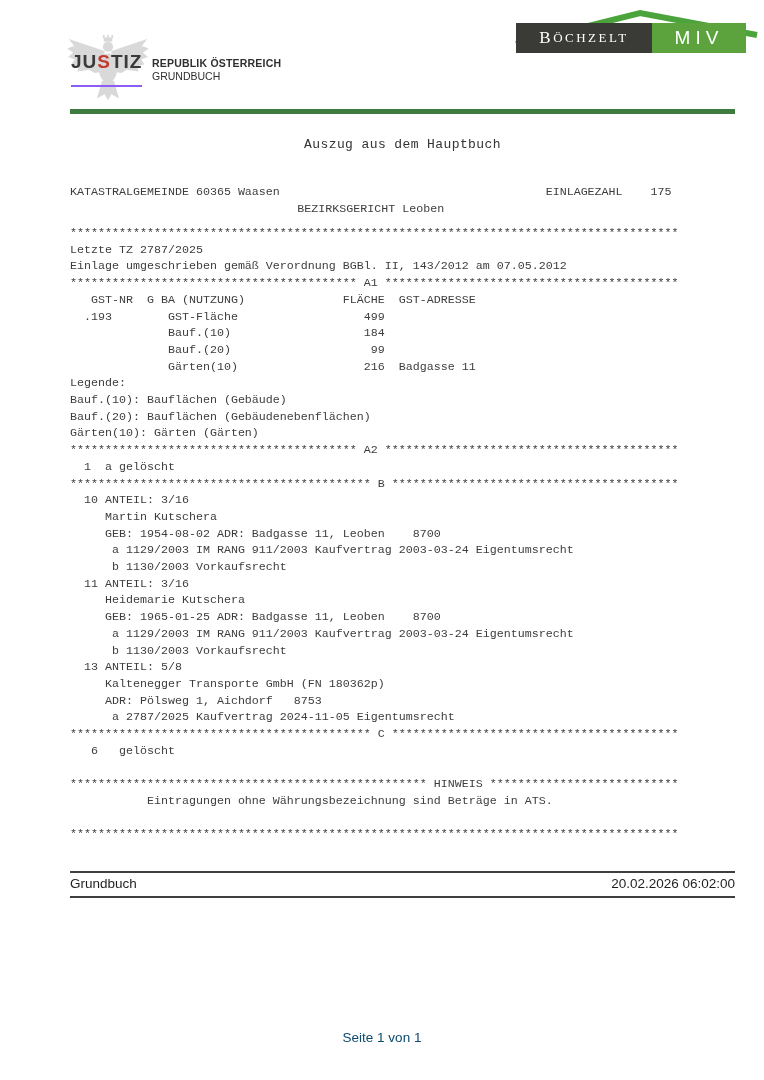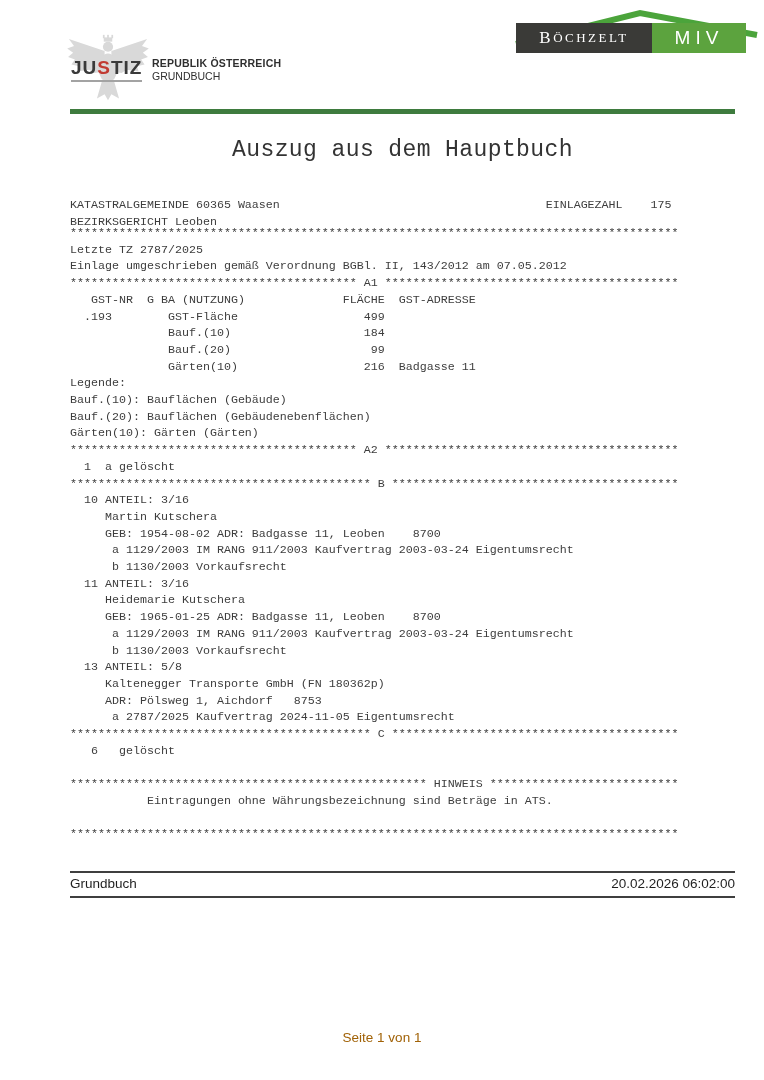--- a/index.html
+++ b/index.html
@@ -1,23 +1,23 @@
 <!DOCTYPE html>
 <html style="--accent-green: #3e7b3e; --roof-green: #4ba43b; --miv-green: #5ca33e; --dark-bar: #3a3a37; --gb-green: #2d6e2d; --justiz-red: #c13b33; --eagle-gray: #d9d9d9; --text: #3a3a3a;"><head>
 <meta charset="utf-8">
 <style>
   html,body{margin:0;padding:0;background:#ffffff;}
   .page{position:relative;width:764px;height:1080px;background:#ffffff;overflow:hidden;
         font-family:"Liberation Sans", sans-serif;color:var(--text,#3a3a3a);}
 
   
   .eagle{position:absolute;left:64px;top:34px;width:88px;height:68px;}
-  .justiz-text{position:absolute;left:71px;top:58px;font-family:"Liberation Sans",sans-serif;
+  .justiz-text{position:absolute;left:71px;top:52px;font-family:"Liberation Sans",sans-serif;
                font-weight:bold;font-size:19px;letter-spacing:1px;color:#3a3a3a;
-               border-bottom:2px solid #a3a3a3;padding-bottom:3px;line-height:1;}
+               border-bottom:2px solid #8b5cf6;padding-bottom:14px;line-height:1;}
   .justiz-text .red-s{color:var(--justiz-red,#c13b33);}
   .authority{position:absolute;left:152px;top:57px;line-height:13px;font-size:10.5px;color:#2f2f2f;}
   .authority .l1{font-weight:bold;letter-spacing:0.2px;}
 
   
   .brand{position:absolute;left:508px;top:6px;width:254px;height:100px;}
   .brand .roof{position:absolute;left:0;top:0;width:254px;height:100px;}
   .brand .monogram{position:absolute;left:150px;top:27px;z-index:0;
                    font-family:"Liberation Sans",sans-serif;font-weight:bold;font-size:47px;
                    line-height:1;color:var(--gb-green,#2d6e2d);letter-spacing:0px;}
@@ -29,33 +29,33 @@
   .brand .bar .box-green{width:94px;height:30px;background:var(--miv-green,#5ca33e);
         display:flex;align-items:center;justify-content:center;color:#fff;
         font-family:"Liberation Sans",sans-serif;font-size:19px;letter-spacing:5px;padding-left:0;box-sizing:border-box;}
 
   
   .green-rule{position:absolute;left:70px;top:109px;width:665px;height:5px;background:var(--accent-green,#3e7b3e);}
 
   
   .doc-title{position:absolute;left:70px;top:137px;width:665px;text-align:center;
              font-family:"Liberation Mono","DejaVu Sans Mono",monospace;
-             font-size:23px;letter-spacing:0.4px;color:#333;}
+             font-size:13px;letter-spacing:0.4px;color:#333;}
   pre.mono{margin:0;font-family:"Liberation Mono","DejaVu Sans Mono",monospace;
            font-size:11.67px;line-height:16.7px;color:#3d3d3d;white-space:pre;}
-  .meta-block{position:absolute;left:70px;top:197px;}
+  .meta-block{position:absolute;left:70px;top:184px;text-align:center;}
   .body-block{position:absolute;left:70px;top:225px;}
 
   
   .footer-rule{position:absolute;left:70px;width:665px;height:2px;background:#3f3f3f;}
   .fr-top{top:871px;} .fr-bottom{top:896px;}
   .footer-row{position:absolute;left:70px;top:876px;width:665px;display:flex;
               justify-content:space-between;font-size:13.5px;color:#1f1f1f;}
   .page-indicator{position:absolute;left:0;top:1030px;width:764px;text-align:center;
-                  font-size:13.5px;color:#a16207;}
+                  font-size:13.5px;color:#0c4a6e;}
 </style>
 </head>
 <body>
 
 <div class="page">
 
   <svg class="eagle" viewBox="0 0 100 80" aria-hidden="true">
     <g fill="#d9d9d9">
       <rect x="45" y="4" width="10" height="5"></rect>
       <rect x="44" y="1" width="2" height="4"></rect>

